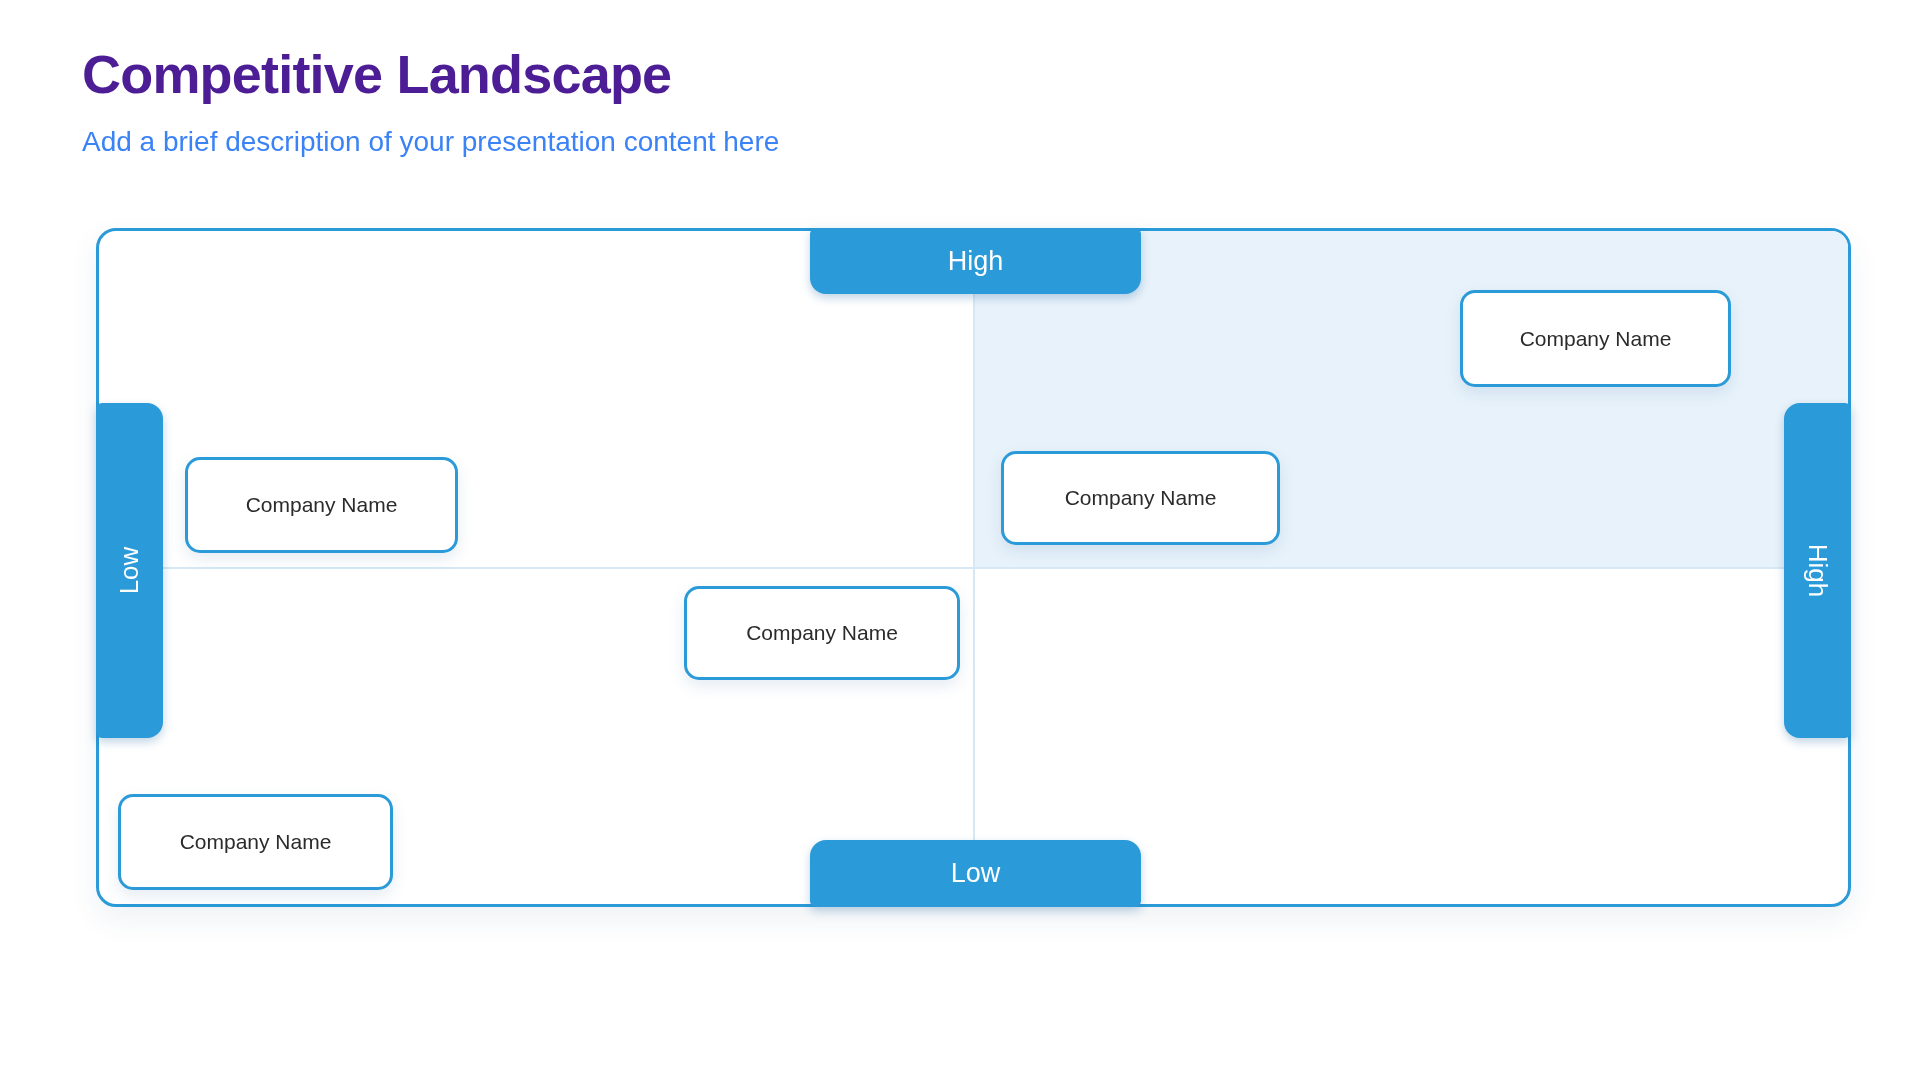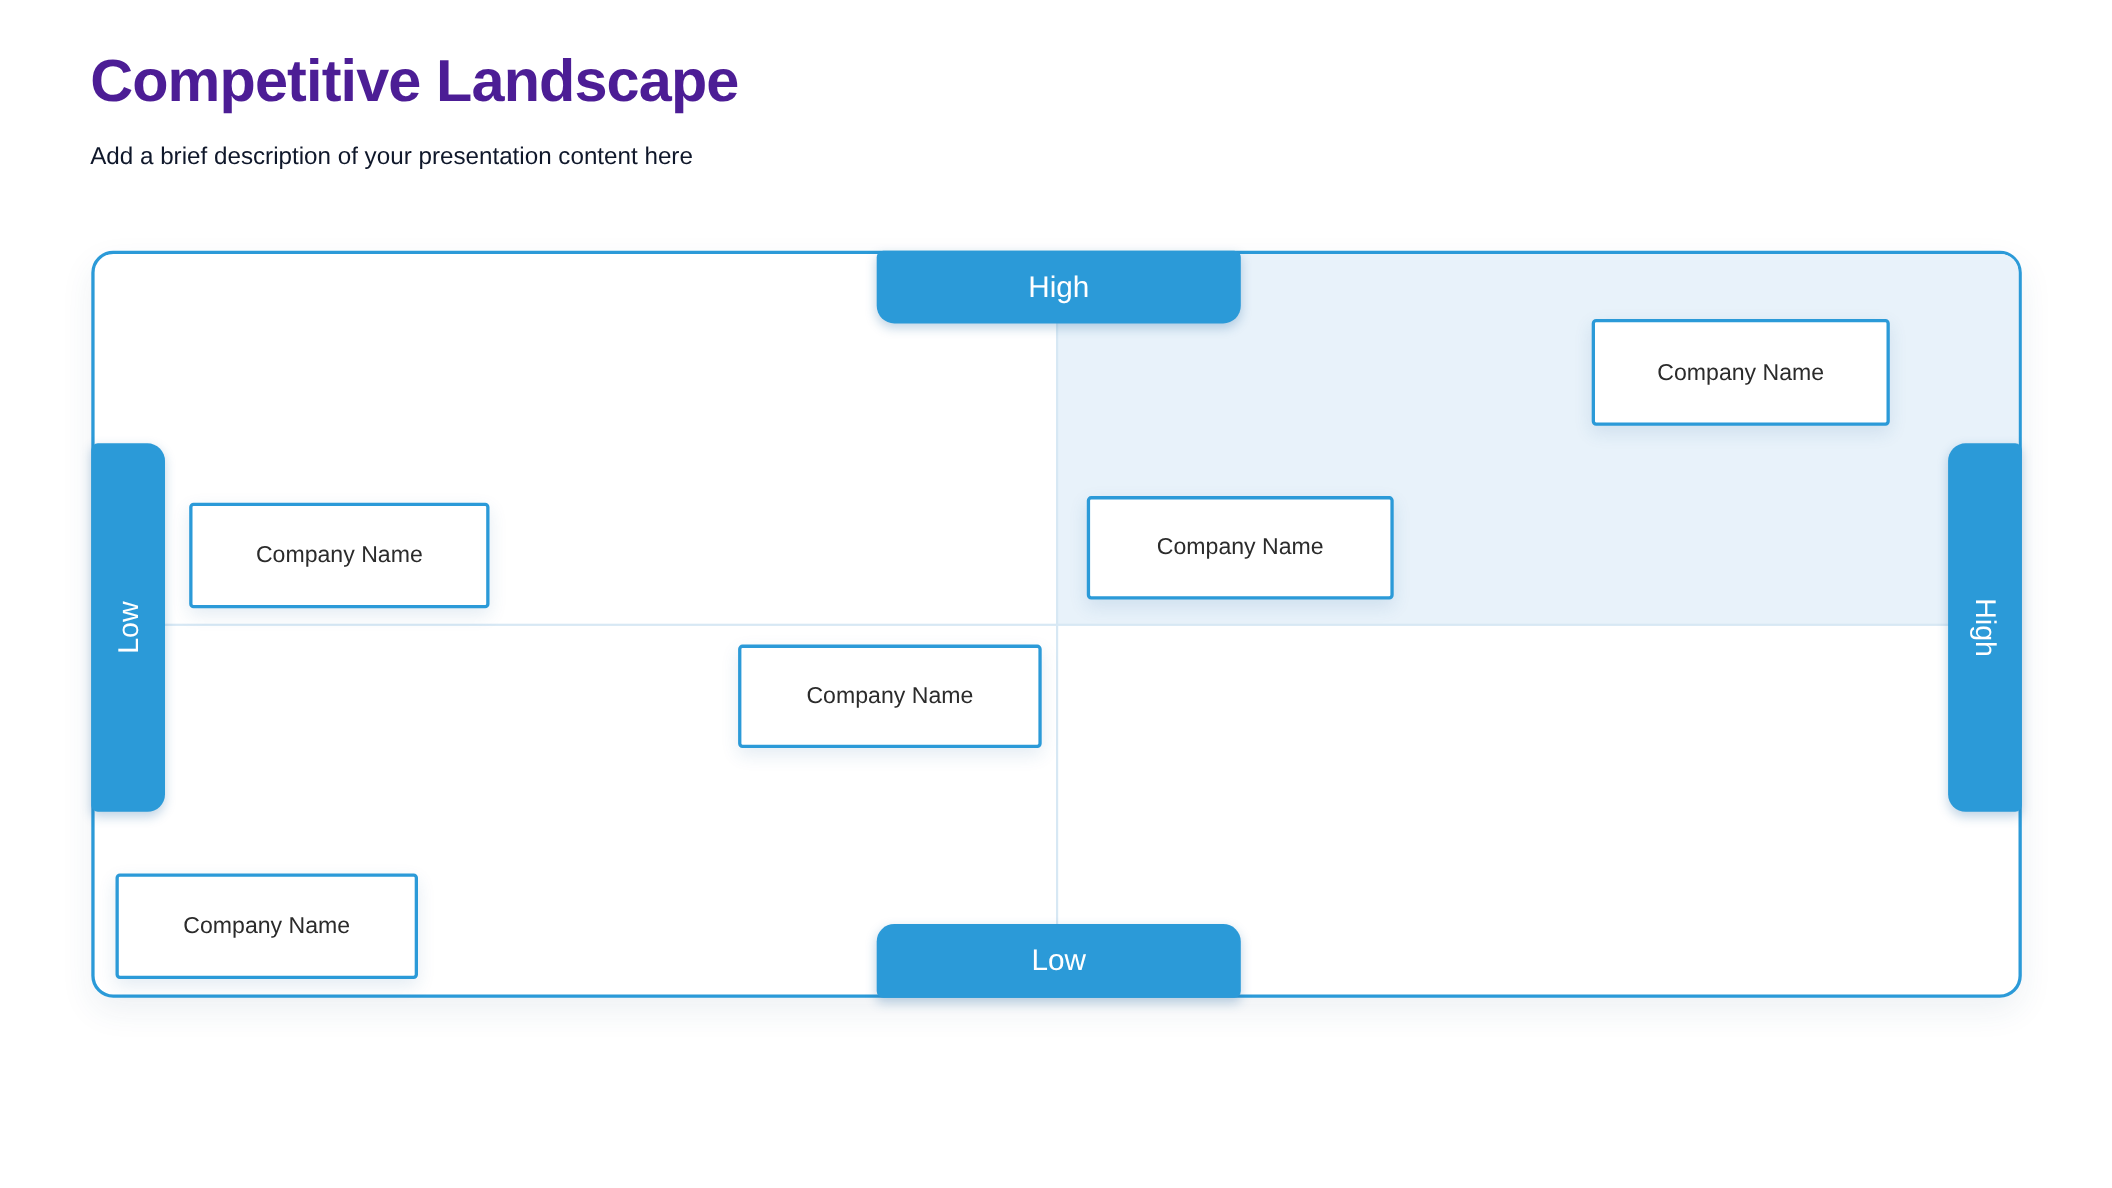--- a/index.html
+++ b/index.html
@@ -11,27 +11,27 @@
   }
   .slide { position: absolute; inset: 0; background: #ffffff; }
 
   
   .hdr { position: absolute; left: 82px; top: 42px; }
   .title {
     font-size: 54px; font-weight: 700; color: #4c1d95;
     letter-spacing: -0.8px; line-height: 64px;
   }
   .subtitle {
-    font-size: 22px; font-weight: 400; color: #0f172a;
+    font-size: 28px; font-weight: 400; color: #3b82f6;
     line-height: 44px; margin-top: 14px;
   }
 
   
   .matrix {
-    position: absolute; left: 83px; top: 228px;
+    position: absolute; left: 96px; top: 228px;
     width: 1755px; height: 679px;
     background: #ffffff;
     border: 3px solid #2b9ad8;
     border-radius: 20px;
     box-shadow: 0 12px 30px rgba(40, 80, 120, 0.08);
   }
   .quad-highlight {
     position: absolute; left: 874px; top: 0; right: 0; height: 337px;
     background: #e8f2fa;
     border-top-right-radius: 16px;
@@ -53,21 +53,21 @@
   .axis-left   { left: -3px;  top: 172px;   width: 67px;  height: 335px; border-radius: 6px 16px 16px 6px; }
   .axis-right  { right: -3px; top: 172px;   width: 67px;  height: 335px; border-radius: 16px 6px 6px 16px; }
   .axis-left span  { font-size: 26px; transform: rotate(-90deg); }
   .axis-right span { font-size: 26px; transform: rotate(90deg); }
 
   
   .company-card {
     position: absolute;
     background: #ffffff;
     border: 3px solid #2b9ad8;
-    border-radius: 4px;
+    border-radius: 15px;
     display: flex; align-items: center; justify-content: center;
     box-shadow: 0 6px 16px rgba(30, 100, 160, 0.12);
   }
   .company-card span { font-size: 21px; color: #2b2b2b; }
 </style>
 </head>
 <body>
 
 <div class="slide">
 

